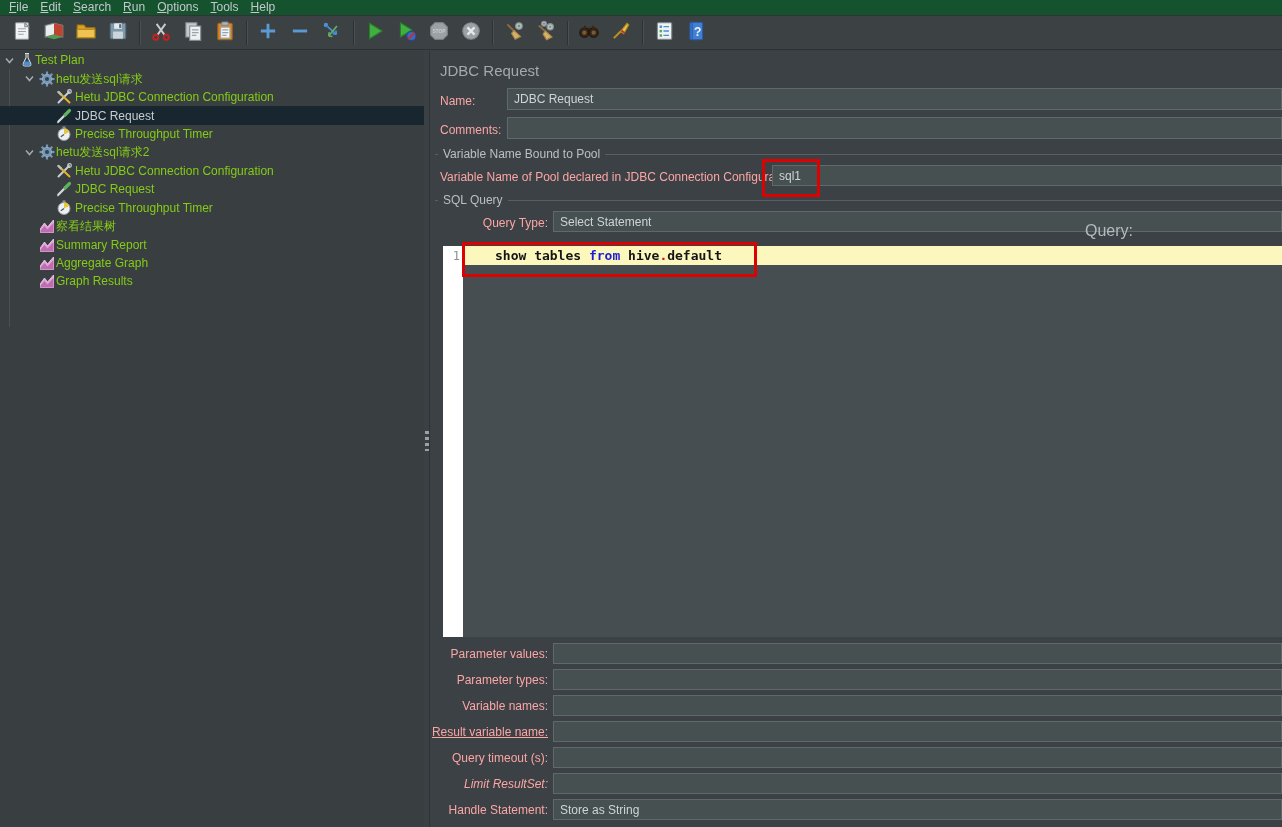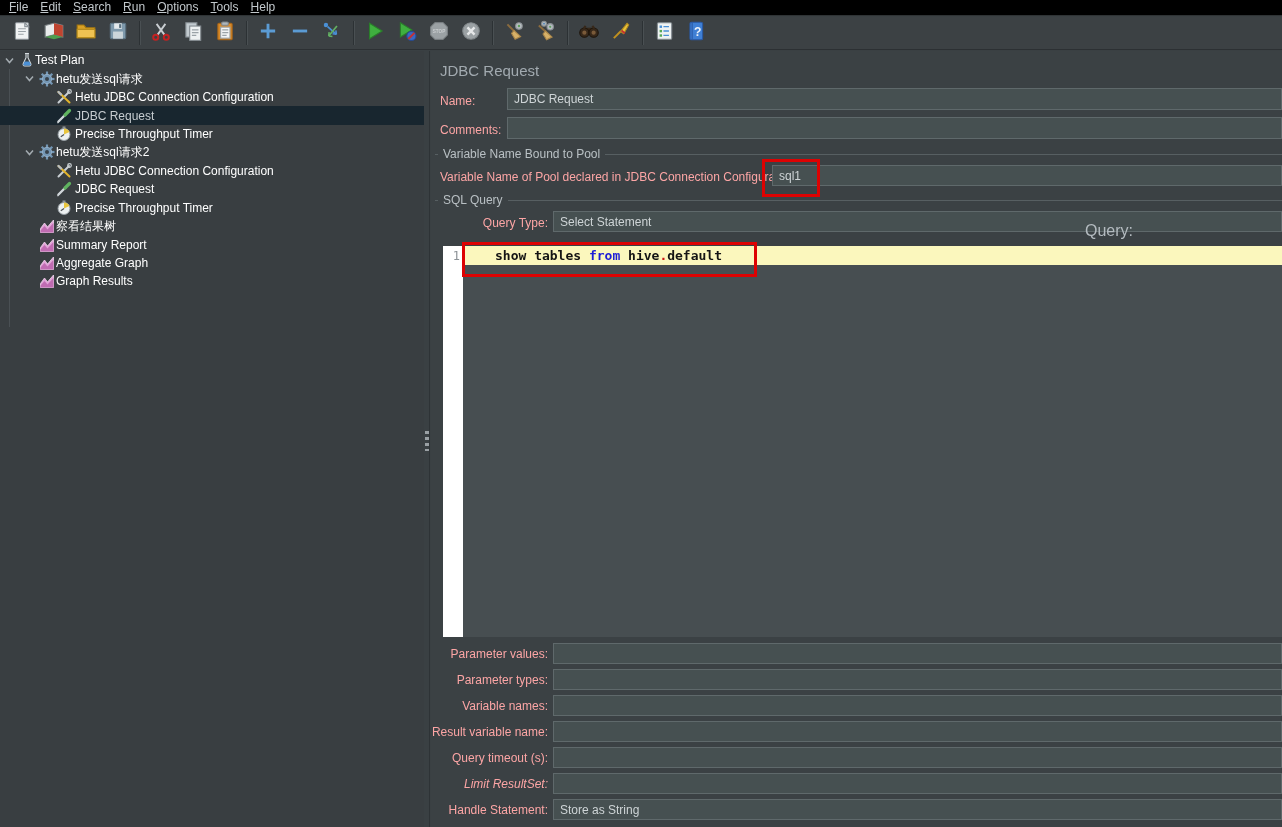--- a/index.html
+++ b/index.html
@@ -1,35 +1,35 @@
 <!DOCTYPE html>
 <html><head>
 <meta charset="utf-8">
 <style>
   * { margin:0; padding:0; box-sizing:border-box; }
   html,body { width:1282px; height:827px; overflow:hidden; }
   body { font-family:"Liberation Sans","DejaVu Sans",sans-serif; background:#3a4043; color:#b7bec2; }
   .app { position:relative; width:1282px; height:827px; background:#3a4043; }
 
   
-  .menubar { position:absolute; left:0; top:0; right:0; height:16px; background:#000000;
+  .menubar { position:absolute; left:0; top:0; right:0; height:16px; background:#14532d;
              display:flex; align-items:center; padding-left:3px; border-bottom:1px solid #2f3335; }
   .menu-item { font-size:12px; color:#c2c8cc; padding:0 6px; line-height:15px; cursor:default; }
   .menu-item u { text-decoration:underline; }
 
   
   .toolbar { position:absolute; left:0; top:17px; right:0; height:33px; background:#3c4144;
              display:flex; align-items:center; padding-left:6px; border-bottom:1px solid #2c3033; }
   .tbtn { width:24px; height:24px; margin:0 4px; display:flex; align-items:center; justify-content:center; }
   .tsep { width:1px; height:24px; background:#2c3134; margin:0 5px; box-shadow:1px 0 0 #4a5053; }
 
   
   .tree { position:absolute; left:0; top:51px; width:424px; bottom:0; background:#393e41; overflow:hidden; }
   .tree::before { content:""; position:absolute; left:9px; top:18px; bottom:500px; width:1px; background:#4a5054; }
-  .tree-row { position:relative; height:18.45px; display:flex; align-items:center; font-size:12px; color:#ffffff; white-space:nowrap; }
+  .tree-row { position:relative; height:18.45px; display:flex; align-items:center; font-size:12px; color:#84cc16; white-space:nowrap; }
   .tree-row.selected { background:#18262f; color:#c6ccd0; }
   .tree-chevron { position:absolute; width:11px; height:11px; display:flex; }
   .tree-ico { position:absolute; width:16px; height:16px; display:flex; }
   .tree-lbl { position:absolute; line-height:18px; }
 
   
   .splitter { position:absolute; left:424px; top:51px; width:6px; bottom:0; background:#3a4043; border-right:1px solid #2e3336; }
   .grip { position:absolute; left:1px; top:380px; width:4px; height:20px;
           background:linear-gradient(#9aa0a4 3px, transparent 3px); background-size:4px 6px; }
 
@@ -436,21 +436,21 @@
       <div class="code" id="codeline"><span>show tables </span><span class="kw">from</span><span> hive</span><span class="dot">.</span><span>default</span></div>
     </div>
 
     <div id="fieldrows">
         <span class="lbl frow-lbl" style="top: 596px;">Parameter values:</span>
         <input class="field frow-inp" style="top: 592px;">
         <span class="lbl frow-lbl" style="top: 622px;">Parameter types:</span>
         <input class="field frow-inp" style="top: 618px;">
         <span class="lbl frow-lbl" style="top: 648px;">Variable names:</span>
         <input class="field frow-inp" style="top: 644px;">
-        <span class="lbl frow-lbl" style="top: 674px;">Result variable name:</span>
+        <span class="lbl frow-lbl" style="top: 674px; text-decoration: underline;">Result variable name:</span>
         <input class="field frow-inp" style="top: 670px;">
         <span class="lbl frow-lbl" style="top: 700px;">Query timeout (s):</span>
         <input class="field frow-inp" style="top: 696px;">
         <span class="lbl frow-lbl" style="top: 726px; font-style: italic;">Limit ResultSet:</span>
         <input class="field frow-inp" style="top: 722px;">
         <span class="lbl frow-lbl" style="top: 752px;">Handle Statement:</span>
         <input class="combo frow-inp" value="Store as String" style="top: 748px;">
       </div>
   </div>
 

